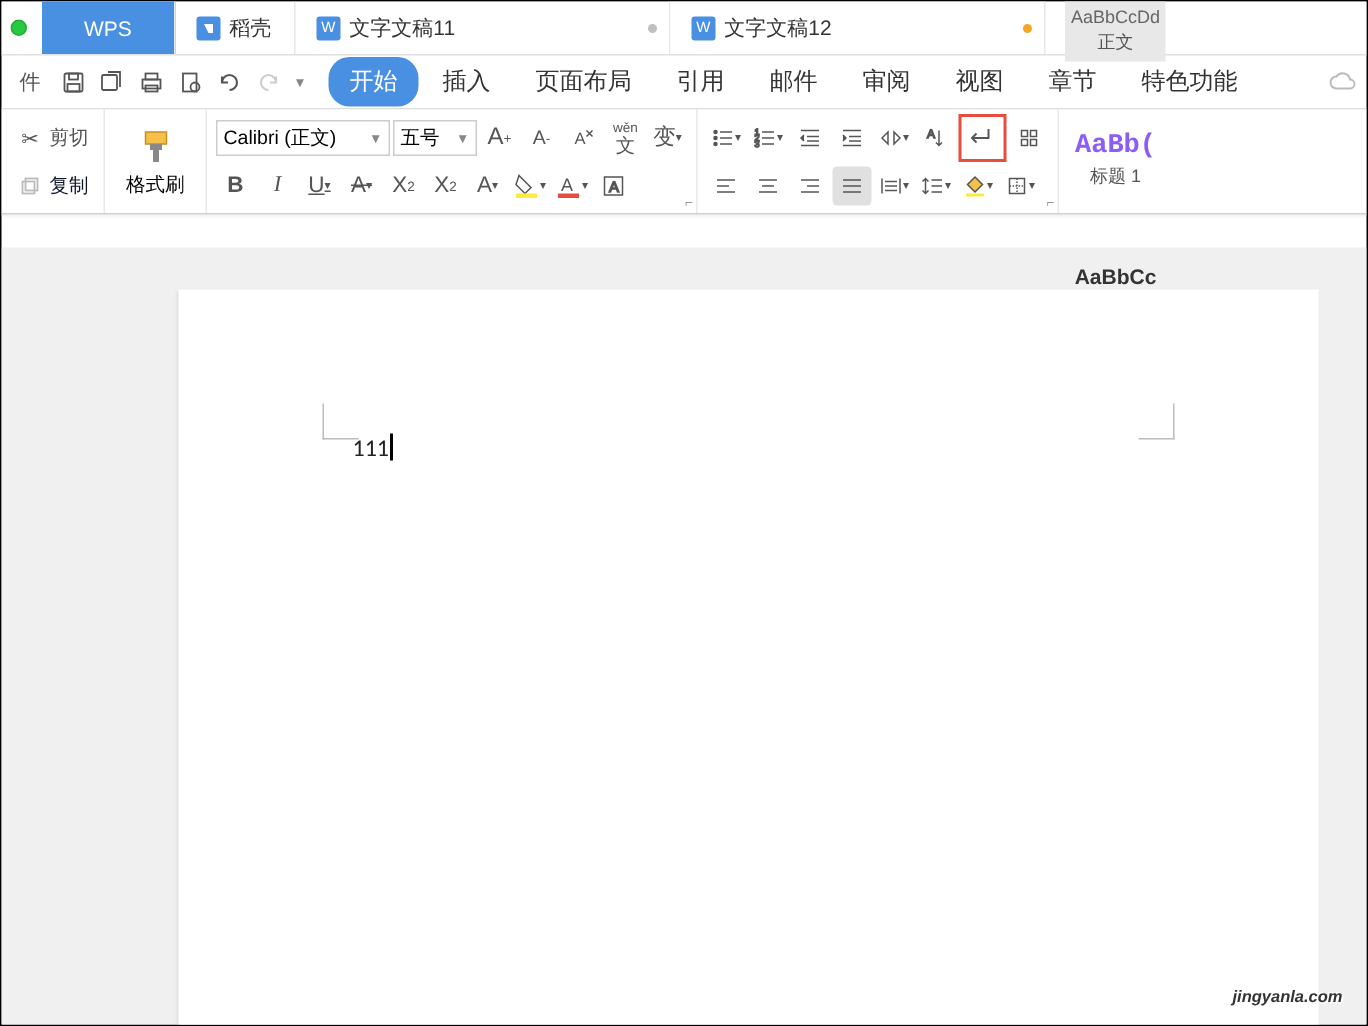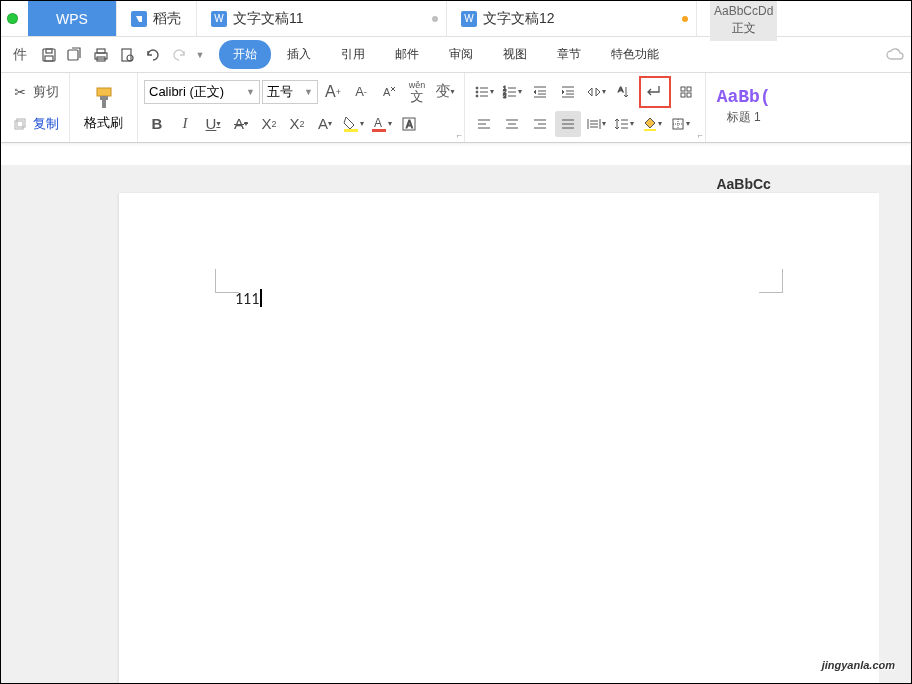--- a/index.html
+++ b/index.html
@@ -100,21 +100,21 @@
       height: 24px;
       display: inline-flex;
       align-items: center;
       justify-content: center;
       color: #555;
       font-size: 16px;
     }
     .menu-sep { width: 8px; }
     .menu-item {
       padding: 6px 14px;
-      font-size: 12px;
+      font-size: 16px;
       color: #333;
       border-radius: 14px;
     }
     .menu-item.active {
       background: #4a90e2;
       color: #fff;
     }
     .menu-right {
       margin-left: auto;
       display: flex;
@@ -366,20 +366,21 @@
   <span class="menu-icon-btn" style="color:#ccc">
     <svg width="16" height="16" viewBox="0 0 16 16" fill="none" stroke="#ccc" stroke-width="1.4">
         <path d="M13 8 A5 5 0 1 0 8 13"></path>
         <path d="M13 4 L13 8 L9 8"></path>
       </svg>
   </span>
   <span class="menu-icon-btn" style="width:14px;font-size:9px;color:#888">▼</span>
   <span class="menu-sep"></span>
   <span class="menu-item active">开始</span>
   <span class="menu-item">插入</span>
+  <span class="menu-item">页面布局</span>
   <span class="menu-item">引用</span>
   <span class="menu-item">邮件</span>
   <span class="menu-item">审阅</span>
   <span class="menu-item">视图</span>
   <span class="menu-item">章节</span>
   <span class="menu-item">特色功能</span>
   <div class="menu-right">
     <span class="menu-icon-btn" style="color:#bbb">
       <svg width="18" height="14" viewBox="0 0 18 14" fill="none" stroke="#bbb" stroke-width="1.3">
           <path d="M5 11 A4 4 0 0 1 5 3 A5 5 0 0 1 14 5 A3 3 0 0 1 14 11 Z"></path>
@@ -391,21 +392,21 @@
 <div class="ribbon">
 
   <div class="ribbon-group">
     <div class="ribbon-row">
       <span class="ribbon-btn">
         <span class="ribbon-icon">✂</span>
         <span>剪切</span>
       </span>
     </div>
     <div class="ribbon-row">
-      <span class="ribbon-btn" style="color:#1d4ed8">
+      <span class="ribbon-btn" style="color:#0f172a">
         <span class="ribbon-icon" style="color:#bbb">
           <svg width="14" height="14" viewBox="0 0 14 14" fill="none" stroke="#bbb" stroke-width="1.2">
               <rect x="2" y="4" width="8" height="8"></rect>
               <rect x="4" y="2" width="8" height="8"></rect>
             </svg>
         </span>
         <span>复制</span>
       </span>
     </div>
   </div>

